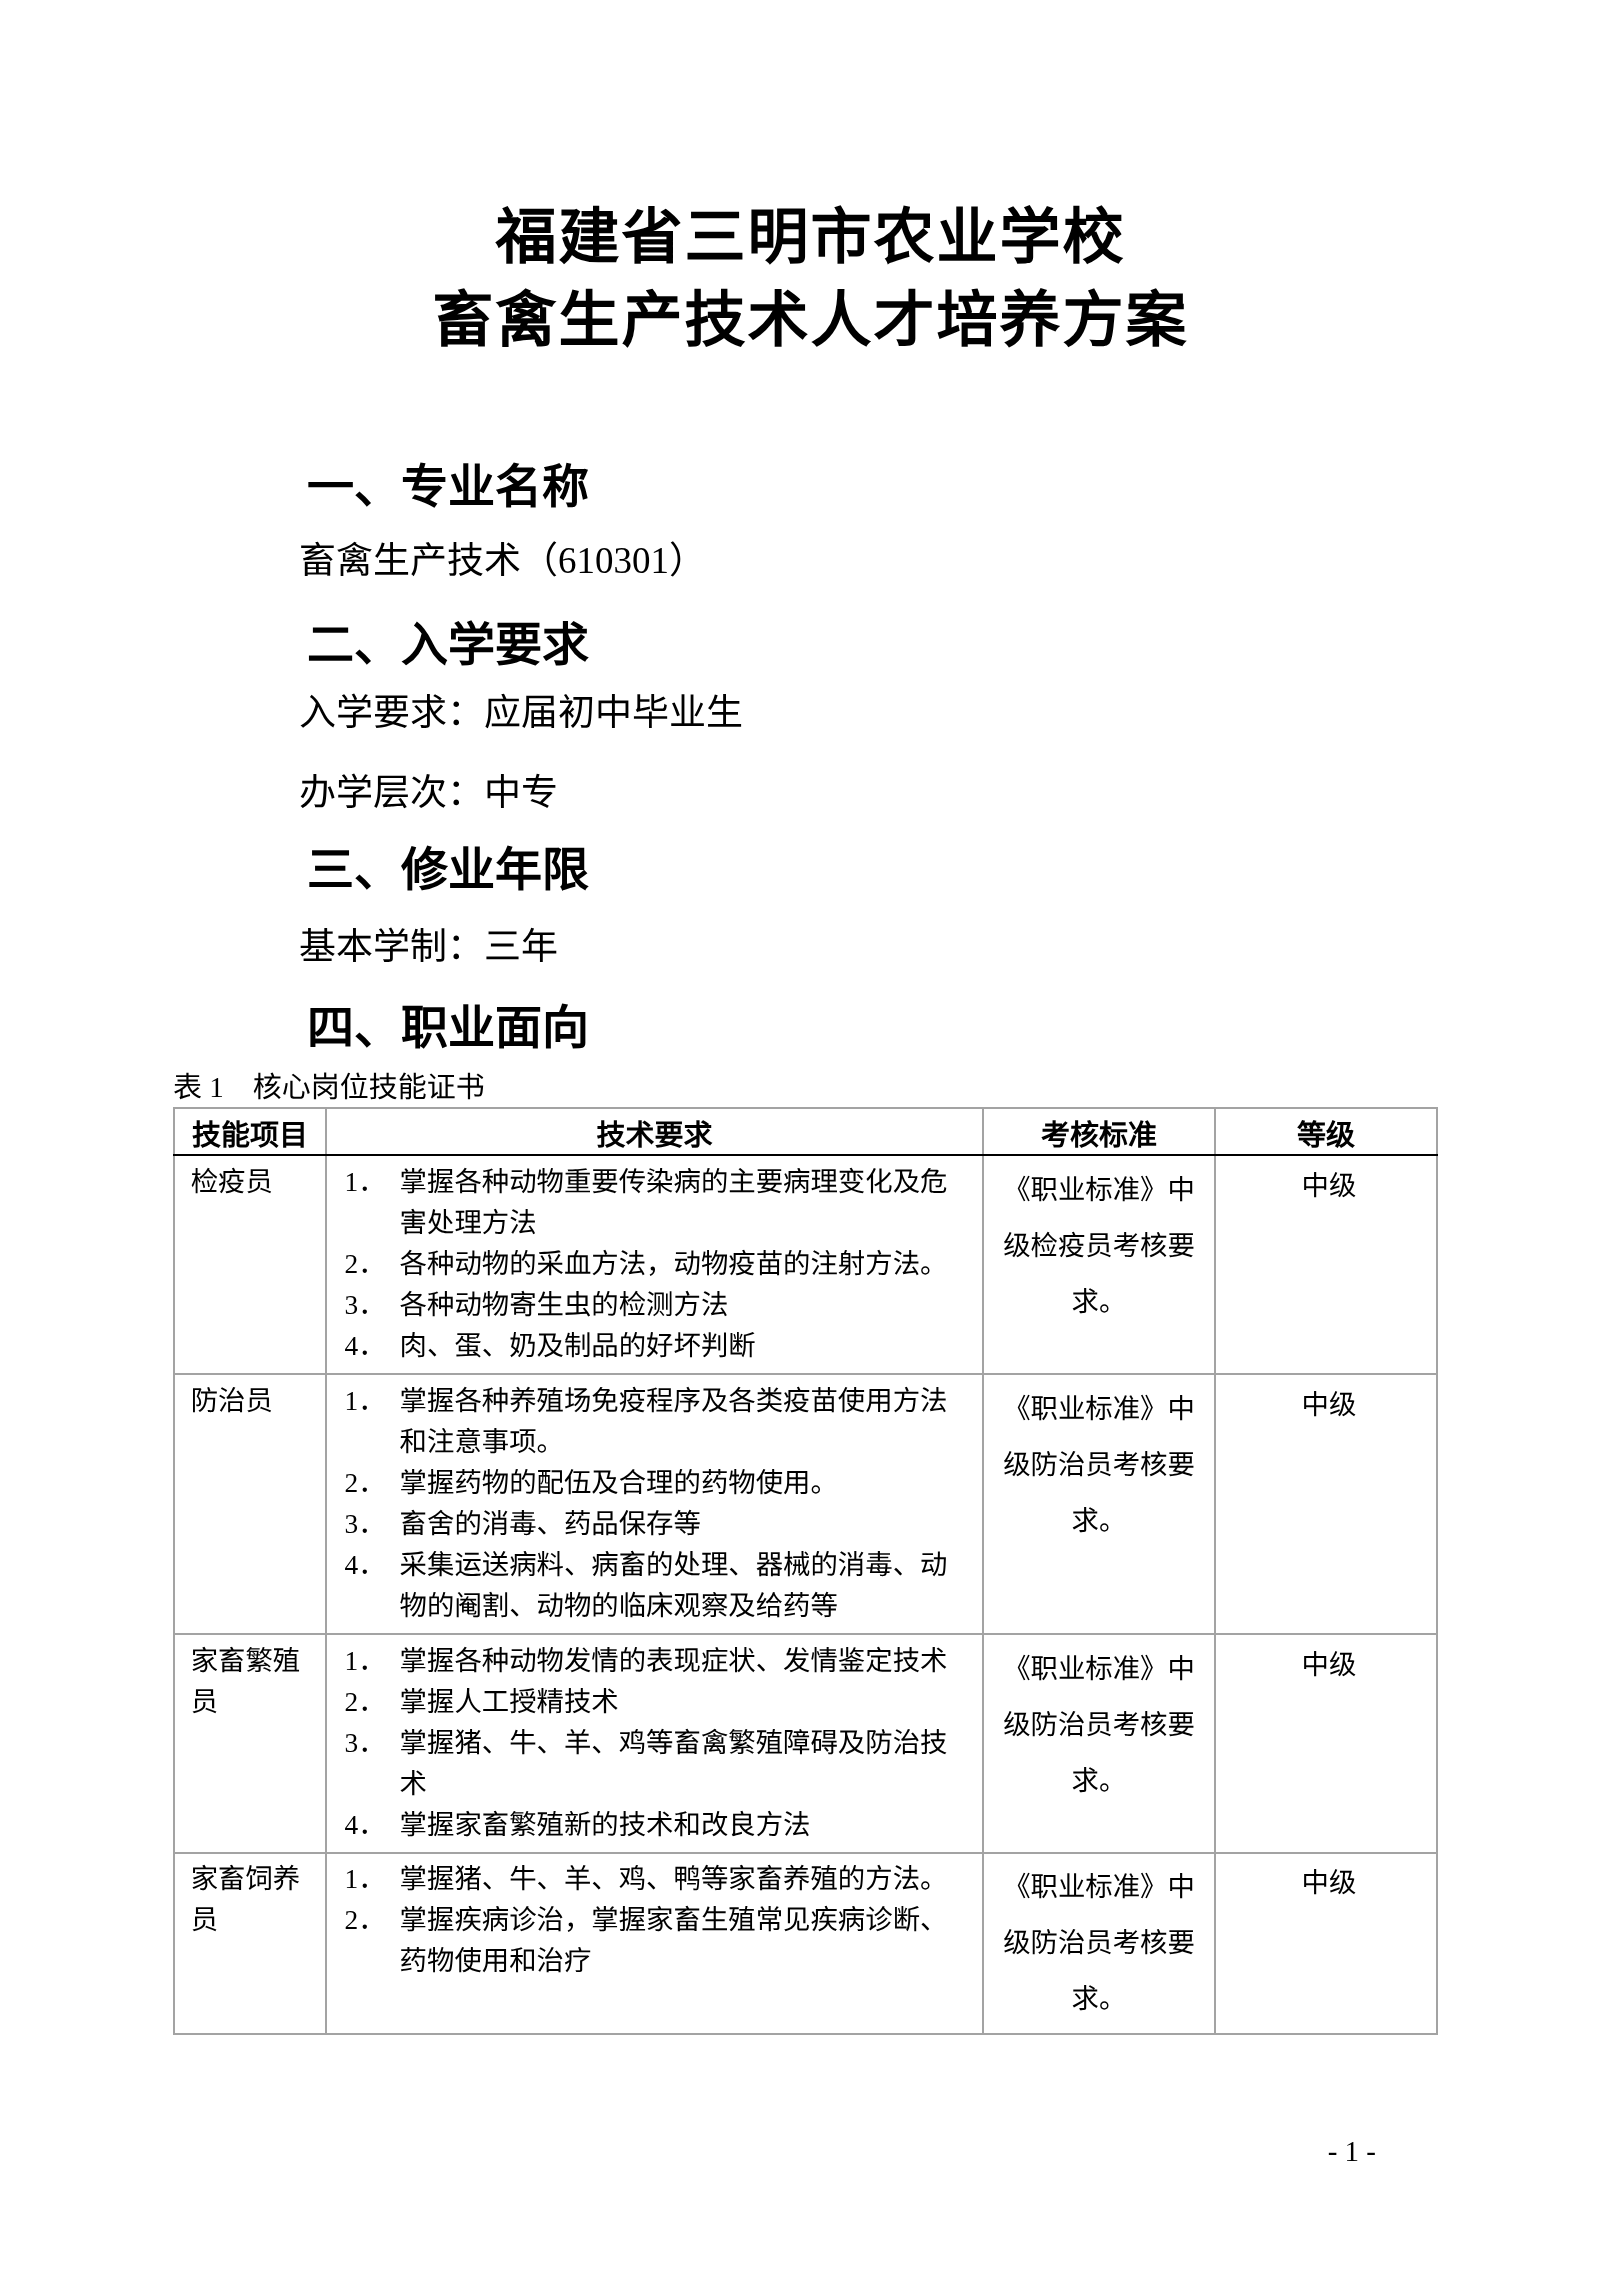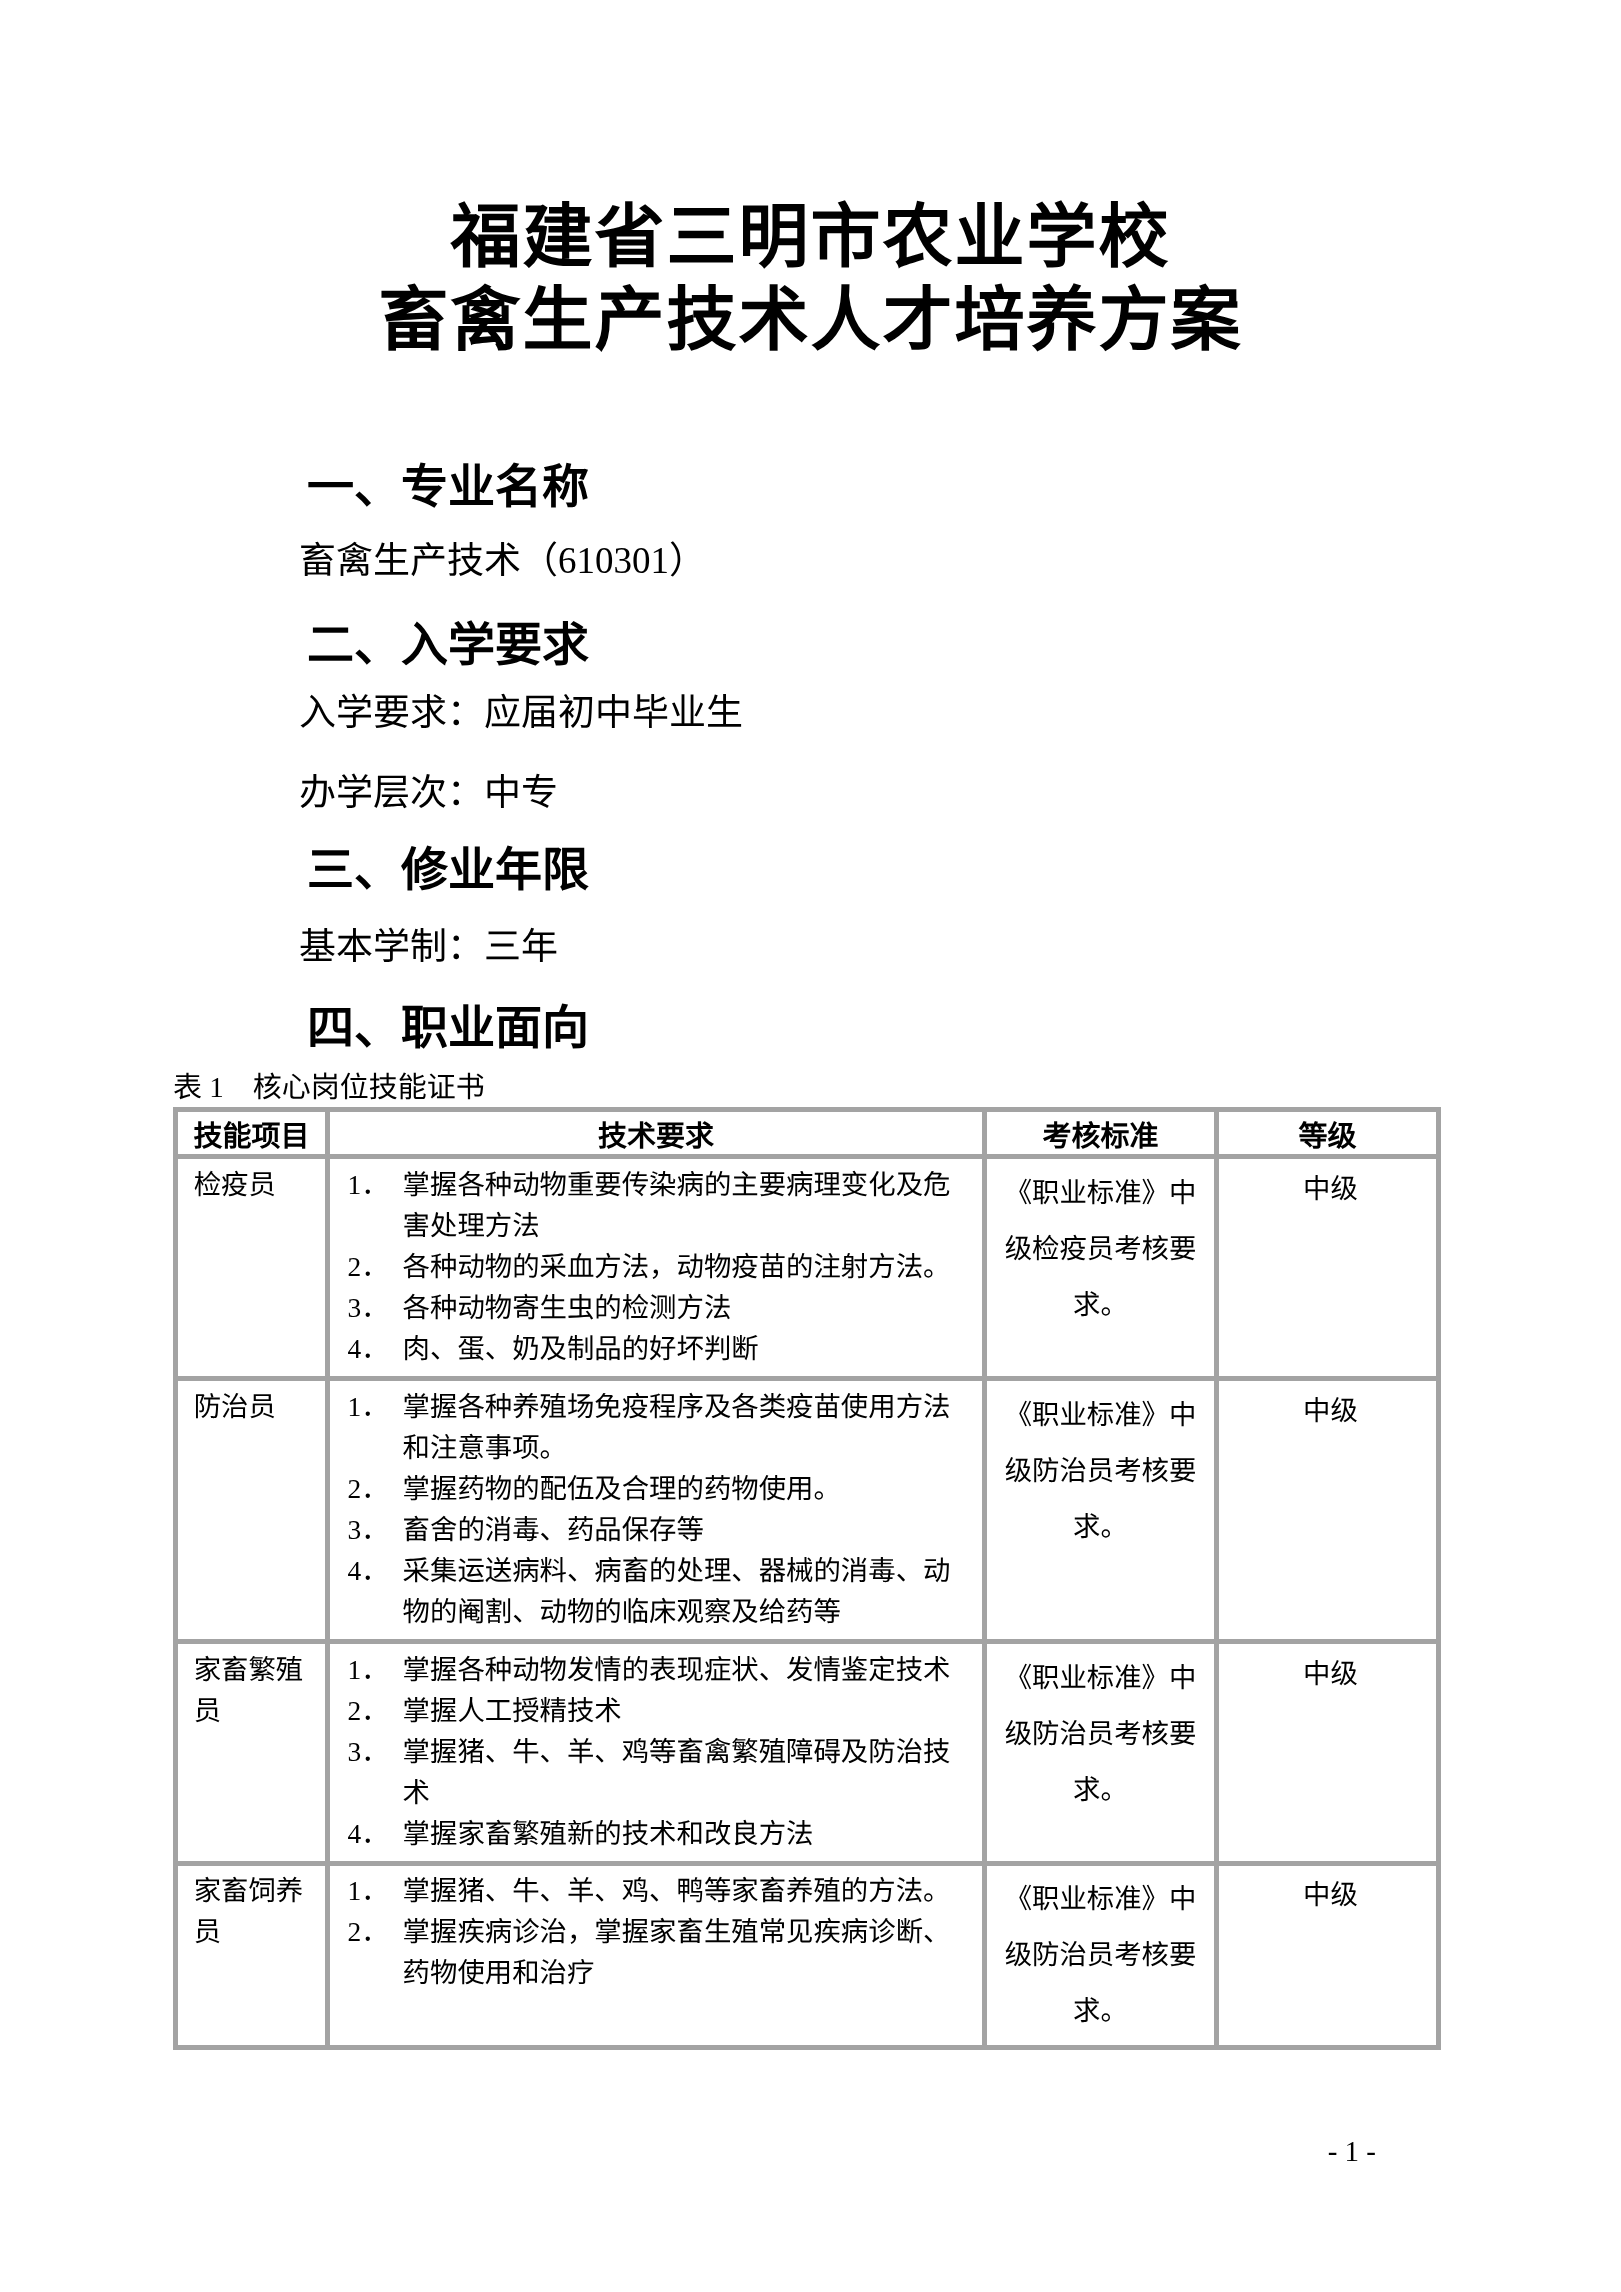--- a/index.html
+++ b/index.html
@@ -13,21 +13,21 @@
     color: #000000;
     font-family: "Liberation Serif", "DejaVu Serif", serif;
     overflow: hidden;
   }
   
   .doc-title {
     margin-top: 196px;
     text-align: center;
     font-family: "Liberation Serif", "DejaVu Serif", serif;
     font-weight: 700;
-    font-size: 70px;
+    font-size: 61px;
     line-height: 83px;
     letter-spacing: 2px;
   }
   
   .sec-heading {
     margin-left: 307px;
     font-family: "Liberation Sans", "DejaVu Sans", sans-serif;
     font-weight: 700;
     font-size: 47px;
     line-height: 47px;
@@ -52,21 +52,21 @@
   }
   
   table.skills {
     margin-left: 173px;
     width: 1263px;
     border-collapse: collapse;
     table-layout: fixed;
     font-size: 27.4px;
   }
   table.skills th, table.skills td {
-    border: 5px solid #a3a3a3;
+    border: 2px solid #a3a3a3;
     vertical-align: top;
   }
   table.skills th {
     border-bottom: 2.9px solid #000;
     font-family: "Liberation Sans", "DejaVu Sans", sans-serif;
     font-weight: 700;
     font-size: 29px;
     height: 47px;
     text-align: center;
     vertical-align: middle;

